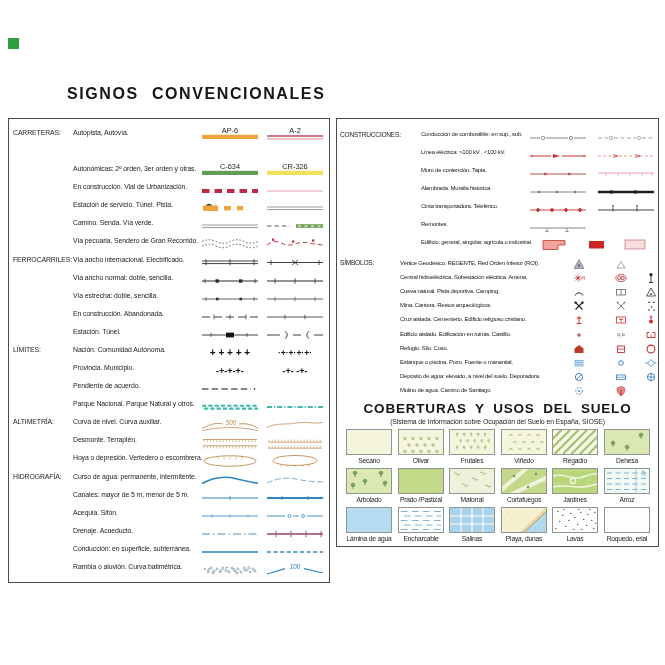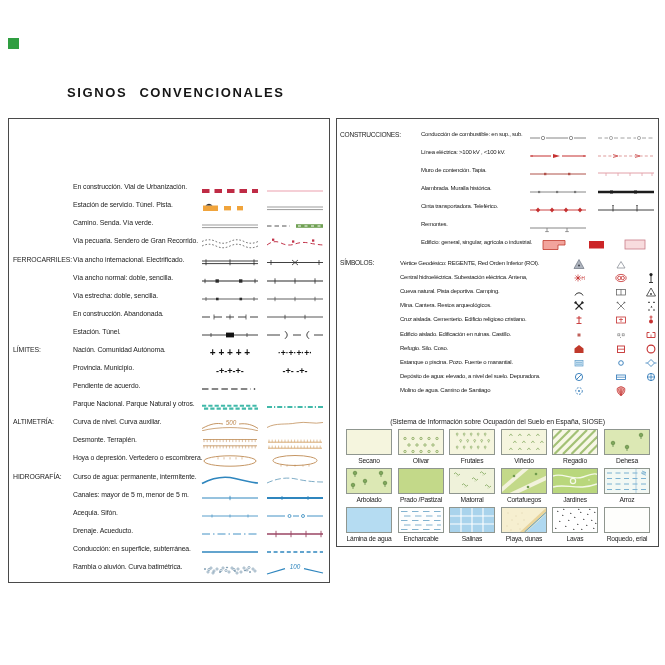--- a/index.html
+++ b/index.html
@@ -1,19 +1,19 @@
 <!DOCTYPE html>
 <html><head>
 <meta charset="utf-8">
 <style>
 html,body{margin:0;padding:0}
 body{width:665px;height:665px;position:relative;background:#fff;
      font-family:"Liberation Sans",sans-serif;color:#222;overflow:hidden}
 .marker{position:absolute;left:8px;top:38px;width:11px;height:11px;background:#2f9e41}
-.title{position:absolute;left:67px;top:85px;font-size:13px;font-weight:bold;
+.title{position:absolute;left:67px;top:85px;font-size:16px;font-weight:bold;
        letter-spacing:1.6px;word-spacing:7px;color:#161616;white-space:nowrap}
 .panel{position:absolute;border:1px solid #4a4a4a;background:#fff}
 #leftPanel{left:8px;top:118px;width:320px;height:463px}
 #rightPanel{left:336px;top:118px;width:321px;height:427px}
 .lrow,.rrow,.srow{position:absolute;left:0;width:100%;height:18px}
 .srow{height:14px}
 .sec{position:absolute;left:4px;top:4px;font-size:6.9px;letter-spacing:-.1px;white-space:nowrap}
 .rsec{position:absolute;left:3px;top:4px;font-size:6.6px;letter-spacing:-.25px;white-space:nowrap}
 .desc{position:absolute;left:64px;top:4px;font-size:6.9px;letter-spacing:-.1px;white-space:nowrap}
 .rdesc{position:absolute;left:84px;top:4px;font-size:6px;letter-spacing:-.25px;white-space:nowrap}
@@ -29,20 +29,44 @@
 .swatch{position:absolute;width:46px;height:26px;border:1px solid #8f968f;box-sizing:border-box;line-height:0;background:#fff}
 .swlabel{position:absolute;width:52px;text-align:center;font-size:6.7px;letter-spacing:-.2px;color:#222;white-space:nowrap}
 </style>
 </head>
 <body>
 
 <div class="marker"></div>
 <div class="title">SIGNOS  CONVENCIONALES</div>
 
 <div id="leftPanel" class="panel">
+    <div class="lrow" style="top: 6px;">
+      <div class="sec">CARRETERAS:</div>
+      <div class="desc">Autopista, Autovía.</div>
+      <div class="sym syma"><svg width="58" height="16" viewBox="0 0 58 16">
+          <text x="29" y="6.6" font-size="7.4" fill="#222" text-anchor="middle" font-family="Liberation Sans, sans-serif">AP-6</text>
+          <rect x="1" y="8.8" width="56" height="4.2" fill="#F0A43C"></rect>
+        </svg></div>
+      <div class="sym symb"><svg width="58" height="16" viewBox="0 0 58 16">
+          <text x="29" y="6.6" font-size="7.4" fill="#222" text-anchor="middle" font-family="Liberation Sans, sans-serif">A-2</text>
+          <line x1="1" y1="10" x2="57" y2="10" stroke="#C24B60" stroke-width="1.6"></line>
+          <line x1="1" y1="12.8" x2="57" y2="12.8" stroke="#E8A0B0" stroke-width="1.3"></line>
+        </svg></div>
+    </div>
+    <div class="lrow" style="top: 42.16px;">
+      <div class="desc">Autonómicas: 2º orden, 3er orden y otras.</div>
+      <div class="sym syma"><svg width="58" height="16" viewBox="0 0 58 16">
+          <text x="29" y="6.6" font-size="7.4" fill="#222" text-anchor="middle" font-family="Liberation Sans, sans-serif">C-634</text>
+          <rect x="1" y="8.8" width="56" height="4.2" fill="#639E55"></rect>
+        </svg></div>
+      <div class="sym symb"><svg width="58" height="16" viewBox="0 0 58 16">
+          <text x="29" y="6.6" font-size="7.4" fill="#222" text-anchor="middle" font-family="Liberation Sans, sans-serif">CR-326</text>
+          <rect x="1" y="8.8" width="56" height="4.2" fill="#EFE05E"></rect>
+        </svg></div>
+    </div>
     <div class="lrow" style="top: 60.24px;">
       <div class="desc">En construcción. Vial de Urbanización.</div>
       <div class="sym syma"><svg width="58" height="16" viewBox="0 0 58 16">
           <line x1="1" y1="11" x2="57" y2="11" stroke="#BF2B45" stroke-width="3.8" stroke-dasharray="7.5 5"></line>
         </svg></div>
       <div class="sym symb"><svg width="58" height="16" viewBox="0 0 58 16">
           <line x1="1" y1="11" x2="57" y2="11" stroke="#F2BFC9" stroke-width="1.5"></line>
         </svg></div>
     </div>
     <div class="lrow" style="top: 78.32px;">
@@ -402,20 +426,21 @@
         </svg></div>
       <div class="sym symb"><svg width="58" height="16" viewBox="0 0 58 16">
           <path d="M1 14 L19 8.6" stroke="#2F86BE" stroke-width="1.1" fill="none"></path>
           <text x="29" y="8.6" font-size="6.3" fill="#2F86BE" text-anchor="middle" font-family="Liberation Sans, sans-serif" font-style="italic">100</text>
           <path d="M38 8.6 L57 13" stroke="#2F86BE" stroke-width="1.1" fill="none"></path>
         </svg></div>
     </div>
   </div>
 
 <div id="rightPanel" class="panel">
+  <div class="cob-title">COBERTURAS Y USOS DEL SUELO</div>
   <div class="cob-sub">(Sistema de Información sobre Ocupación del Suelo en España, SIOSE)</div>
 <div class="rrow" style="top: 8px;">
       <div class="rsec">CONSTRUCCIONES:</div>
       <div class="rdesc">Conducción de combustible: en sup., sub.</div>
       <div class="sym csyma"><svg width="58" height="16" viewBox="0 0 58 16">
           <line x1="1" y1="10" x2="11" y2="10" stroke="#787878" stroke-width="0.9"></line>
           <circle cx="14" cy="10" r="1.7" fill="#fff" stroke="#787878" stroke-width="0.8"></circle>
           <line x1="17" y1="10" x2="39" y2="10" stroke="#787878" stroke-width="0.9"></line>
           <circle cx="42" cy="10" r="1.7" fill="#fff" stroke="#787878" stroke-width="0.8"></circle>
           <line x1="45" y1="10" x2="57" y2="10" stroke="#787878" stroke-width="0.9"></line>

